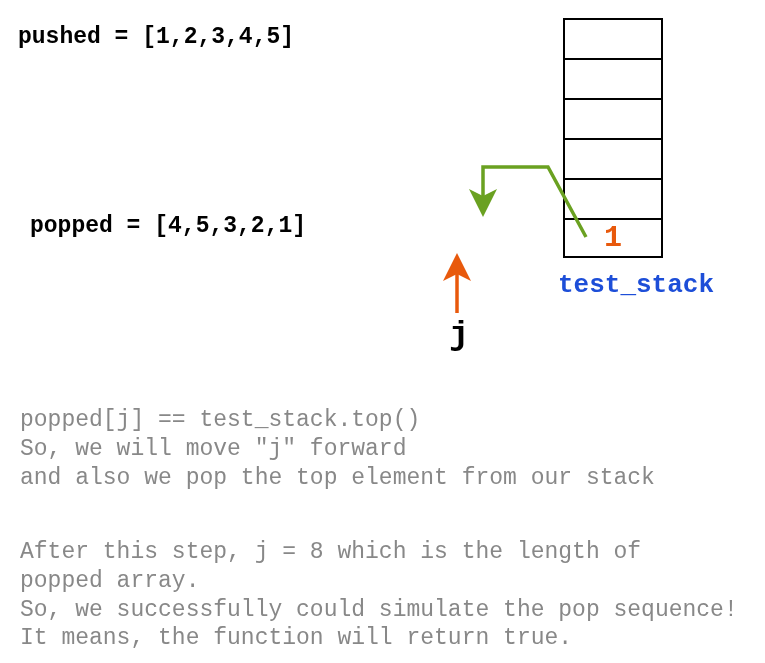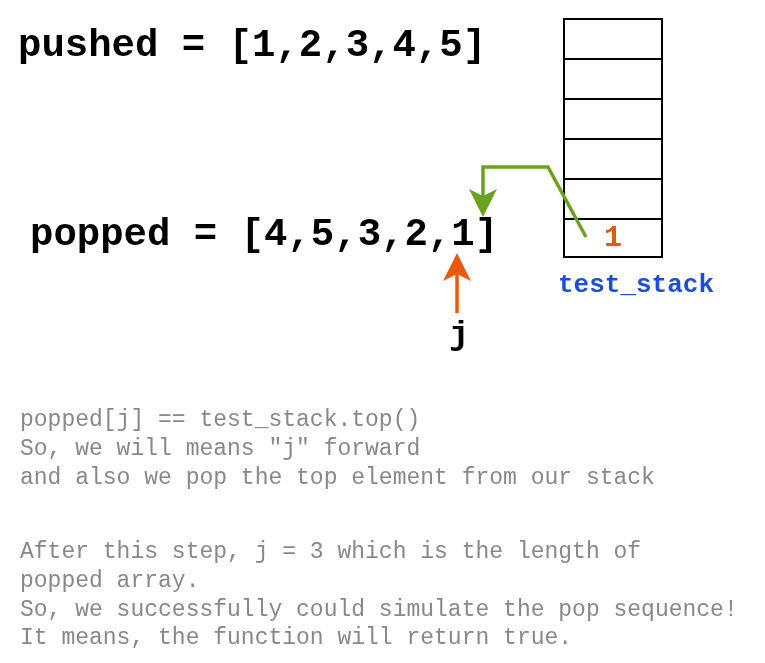--- a/index.html
+++ b/index.html
@@ -6,21 +6,21 @@
   body {
     font-family: "Courier New", Courier, monospace;
     background: #ffffff;
     width: 765px;
     height: 663px;
     position: relative;
     overflow: hidden;
   }
   .row {
     position: absolute;
-    font-size: 39px;
+    font-size: 23px;
     font-weight: bold;
     color: #000;
     white-space: pre;
   }
   .pushed-row { top: 24px; left: 18px; }
   .popped-row { top: 213px; left: 18px; margin-left: 12px; }
   .stack-container {
     position: absolute;
     top: 18px;
     left: 563px;
@@ -88,23 +88,23 @@
   <div class="stack-cell"></div>
   <div class="stack-cell"></div>
   <div class="stack-cell">1</div>
 </div>
 
 <div class="stack-label">test_stack</div>
 
 <div class="j-label">j</div>
 
 <div class="explain explain1">popped[j] == test_stack.top()
-So, we will means "j" forward
+So, we will move "j" forward
 and also we pop the top element from our stack</div>
-<div class="explain explain2">After this step, j = 3 which is the length of
+<div class="explain explain2">After this step, j = 8 which is the length of
 popped array.
 So, we successfully could simulate the pop sequence!
 It means, the function will return true.</div>
 
 <svg class="arrows" width="765" height="663">
   <defs>
     <marker id="arrow-green" markerWidth="8" markerHeight="8" refX="6" refY="4" orient="auto" markerUnits="strokeWidth">
       <path d="M0,0 L8,4 L0,8 L2,4 Z" fill="#6aa121"></path>
     </marker>
     <marker id="arrow-orange" markerWidth="8" markerHeight="8" refX="6" refY="4" orient="auto" markerUnits="strokeWidth">

